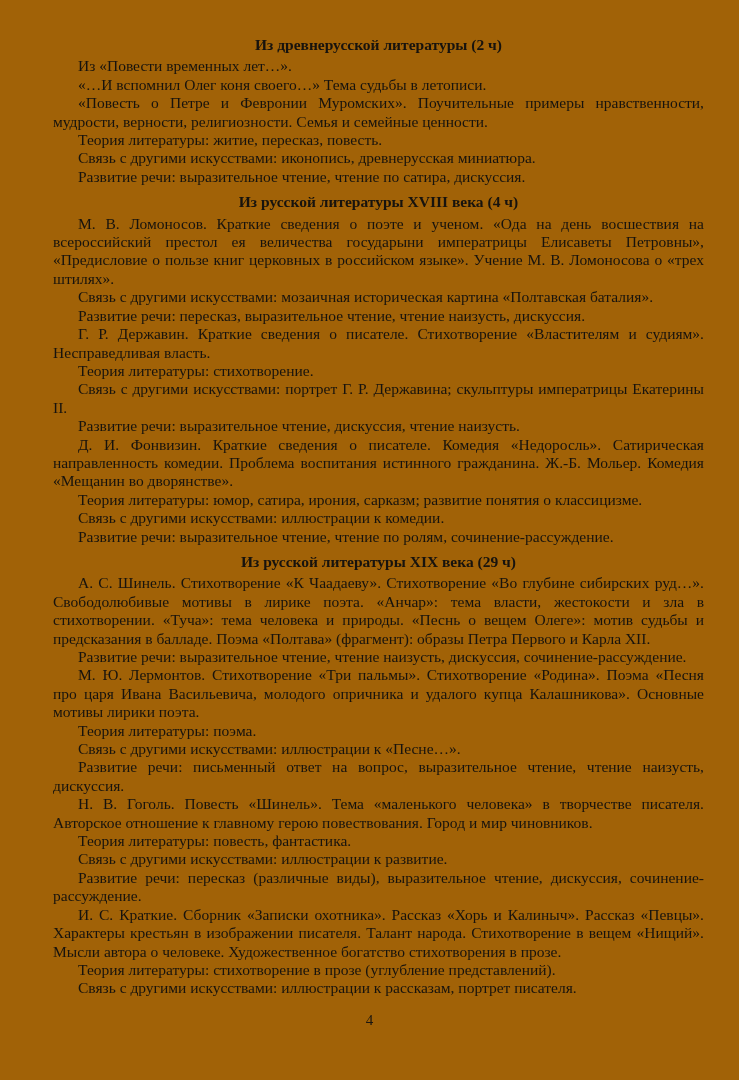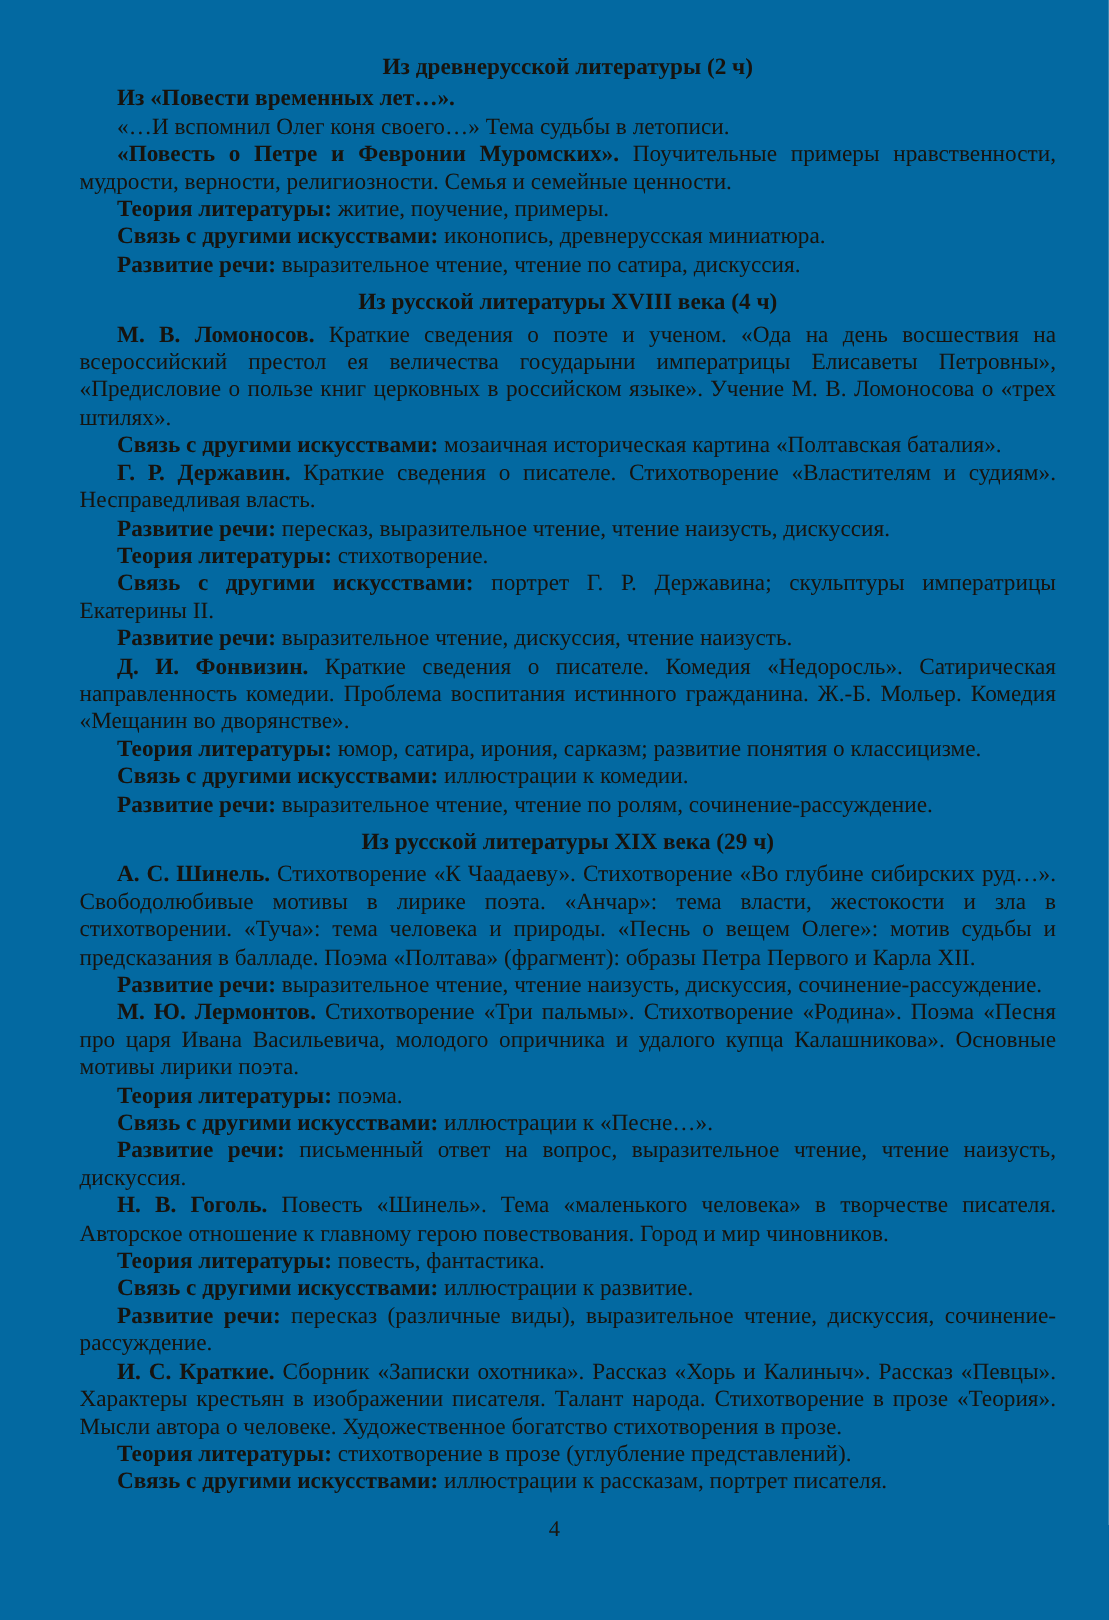--- a/index.html
+++ b/index.html
@@ -4,21 +4,21 @@
 <style>
   html, body { margin: 0; padding: 0; }
   body {
     width: 739px; height: 1080px;
     background: #e9e7e2;
     font-family: "Liberation Serif", "DejaVu Serif", serif;
   }
   .page {
     position: relative;
     width: 739px; height: 1080px;
-    background: #0369a1;
+    background: #a16207;
     overflow: hidden;
     color: #17130e;
   }
   .content {
     position: absolute;
     left: 53px; top: 36px;
     width: 651px;
     font-size: 15.5px;
     line-height: 18.4px;
   }
@@ -29,68 +29,68 @@
     margin: 7px 0 3px 0;
   }
   .heading.first { margin-top: 0; }
   .para {
     margin: 0;
     text-indent: 25px;
     text-align: justify;
     hyphens: auto;
     -webkit-hyphens: auto;
   }
-  .para b { font-weight: bold; }
+  .para b { font-weight: normal; }
   .page-number {
     position: absolute;
     left: 0; right: 0;
     top: 1012px;
     text-align: center;
     font-size: 15px;
     color: #1b160f;
   }
 </style>
 </head>
 <body>
 
 <div class="page">
   <div class="content">
 
     <h2 class="heading first">Из древнерусской литературы (2 ч)</h2>
     <p class="para"><b>Из «Повести временных лет…».</b><span></span></p>
     <p class="para"><b></b><span>«…И вспомнил Олег коня своего…» Тема судьбы в летописи.</span></p>
     <p class="para"><b>«Повесть о Петре и Февронии Муромских».</b><span> Поучительные примеры нравственности, мудрости, верности, религиозности. Семья и семейные ценности.</span></p>
-    <p class="para"><b>Теория литературы:</b><span> житие, поучение, примеры.</span></p>
+    <p class="para"><b>Теория литературы:</b><span> житие, пересказ, повесть.</span></p>
     <p class="para"><b>Связь с другими искусствами:</b><span> иконопись, древнерусская миниатюра.</span></p>
     <p class="para"><b>Развитие речи:</b><span> выразительное чтение, чтение по сатира, дискуссия.</span></p>
 
     <h2 class="heading">Из русской литературы XVIII века (4 ч)</h2>
     <p class="para"><b>М. В. Ломоносов.</b><span> Краткие сведения о поэте и ученом. «Ода на день восшествия на всероссийский престол ея величества государыни императрицы Елисаветы Петровны», «Предисловие о пользе книг церковных в российском языке». Учение М. В. Ломоносова о «трех штилях».</span></p>
     <p class="para"><b>Связь с другими искусствами:</b><span> мозаичная историческая картина «Полтавская баталия».</span></p>
+    <p class="para"><b>Развитие речи:</b><span> пересказ, выразительное чтение, чтение наизусть, дискуссия.</span></p>
     <p class="para"><b>Г. Р. Державин.</b><span> Краткие сведения о писателе. Стихотворение «Властителям и судиям». Несправедливая власть.</span></p>
-    <p class="para"><b>Развитие речи:</b><span> пересказ, выразительное чтение, чтение наизусть, дискуссия.</span></p>
     <p class="para"><b>Теория литературы:</b><span> стихотворение.</span></p>
     <p class="para"><b>Связь с другими искусствами:</b><span> портрет Г. Р. Державина; скульптуры императрицы Екатерины II.</span></p>
     <p class="para"><b>Развитие речи:</b><span> выразительное чтение, дискуссия, чтение наизусть.</span></p>
     <p class="para"><b>Д. И. Фонвизин.</b><span> Краткие сведения о писателе. Комедия «Недоросль». Сатирическая направленность комедии. Проблема воспитания истинного гражданина. Ж.-Б. Мольер. Комедия «Мещанин во дворянстве».</span></p>
     <p class="para"><b>Теория литературы:</b><span> юмор, сатира, ирония, сарказм; развитие понятия о классицизме.</span></p>
     <p class="para"><b>Связь с другими искусствами:</b><span> иллюстрации к комедии.</span></p>
     <p class="para"><b>Развитие речи:</b><span> выразительное чтение, чтение по ролям, сочинение-рассуждение.</span></p>
 
     <h2 class="heading">Из русской литературы XIX века (29 ч)</h2>
     <p class="para"><b>А. С. Шинель.</b><span> Стихотворение «К Чаадаеву». Стихотворение «Во глубине сибирских руд…». Свободолюбивые мотивы в лирике поэта. «Анчар»: тема власти, жестокости и зла в стихотворении. «Туча»: тема человека и природы. «Песнь о вещем Олеге»: мотив судьбы и предсказания в балладе. Поэма «Полтава» (фрагмент): образы Петра Первого и Карла XII.</span></p>
     <p class="para"><b>Развитие речи:</b><span> выразительное чтение, чтение наизусть, дискуссия, сочинение-рассуждение.</span></p>
     <p class="para"><b>М. Ю. Лермонтов.</b><span> Стихотворение «Три пальмы». Стихотворение «Родина». Поэма «Песня про царя Ивана Васильевича, молодого опричника и удалого купца Калашникова». Основные мотивы лирики поэта.</span></p>
     <p class="para"><b>Теория литературы:</b><span> поэма.</span></p>
     <p class="para"><b>Связь с другими искусствами:</b><span> иллюстрации к «Песне…».</span></p>
     <p class="para"><b>Развитие речи:</b><span> письменный ответ на вопрос, выразительное чтение, чтение наизусть, дискуссия.</span></p>
     <p class="para"><b>Н. В. Гоголь.</b><span> Повесть «Шинель». Тема «маленького человека» в творчестве писателя. Авторское отношение к главному герою повествования. Город и мир чиновников.</span></p>
     <p class="para"><b>Теория литературы:</b><span> повесть, фантастика.</span></p>
     <p class="para"><b>Связь с другими искусствами:</b><span> иллюстрации к развитие.</span></p>
     <p class="para"><b>Развитие речи:</b><span> пересказ (различные виды), выразительное чтение, дискуссия, сочинение-рассуждение.</span></p>
-    <p class="para"><b>И. С. Краткие.</b><span> Сборник «Записки охотника». Рассказ «Хорь и Калиныч». Рассказ «Певцы». Характеры крестьян в изображении писателя. Талант народа. Стихотворение в прозе «Теория». Мысли автора о человеке. Художественное богатство стихотворения в прозе.</span></p>
+    <p class="para"><b>И. С. Краткие.</b><span> Сборник «Записки охотника». Рассказ «Хорь и Калиныч». Рассказ «Певцы». Характеры крестьян в изображении писателя. Талант народа. Стихотворение в вещем «Нищий». Мысли автора о человеке. Художественное богатство стихотворения в прозе.</span></p>
     <p class="para"><b>Теория литературы:</b><span> стихотворение в прозе (углубление представлений).</span></p>
     <p class="para"><b>Связь с другими искусствами:</b><span> иллюстрации к рассказам, портрет писателя.</span></p>
 
   </div>
 
   <div class="page-number">4</div>
 </div>
 
 </body></html>

